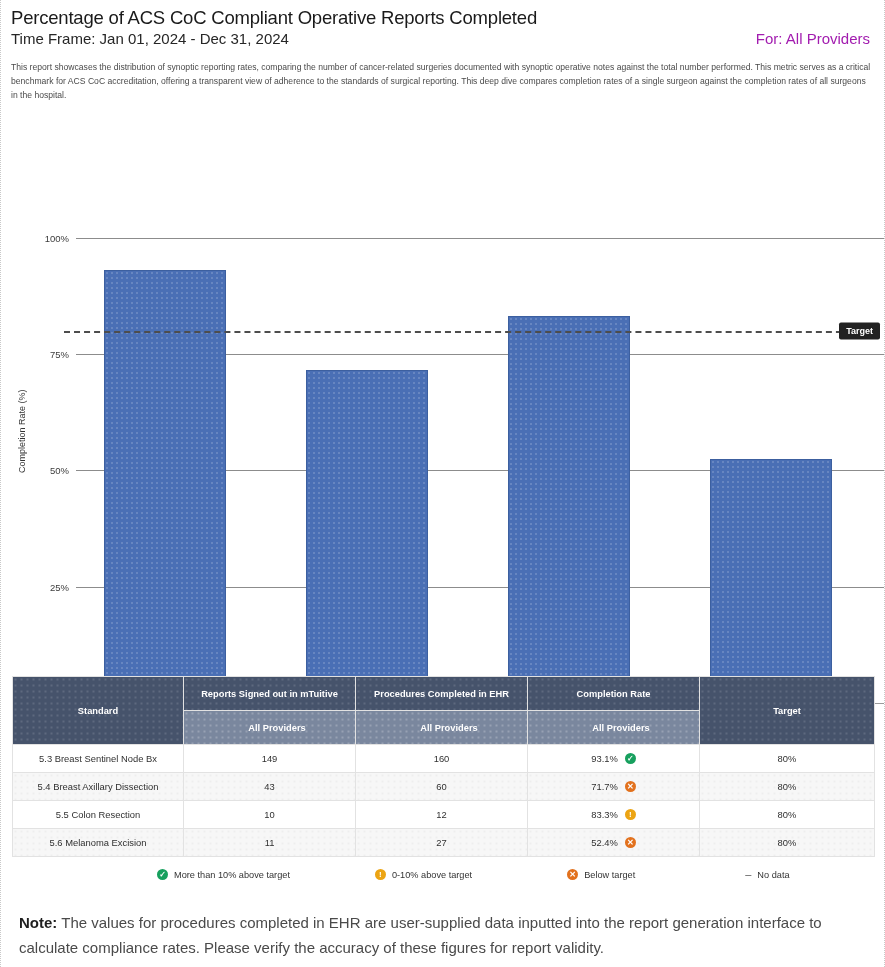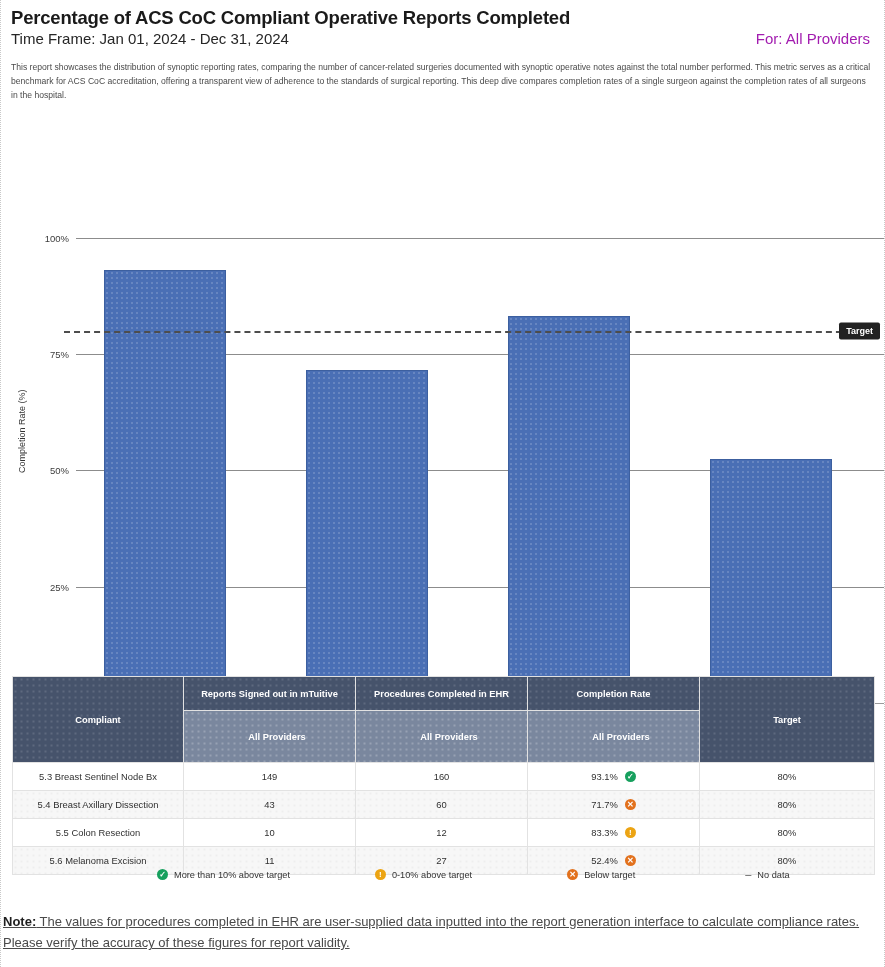--- a/index.html
+++ b/index.html
@@ -14,21 +14,21 @@
     position: relative;
     width: 885px; height: 967px;
     border-left: 1px dotted #c9c9c9;
     border-right: 1px dotted #c9c9c9;
     overflow: hidden;
   }
 
   
   .header { padding: 6px 12px 0 10px; }
   .title {
-    font-size: 18.5px; font-weight: bold; letter-spacing: -0.2px;
+    font-size: 18.5px; font-weight: normal; letter-spacing: -0.2px;
     color: #1a1a1a; line-height: 1.25;
   }
   .subrow {
     display: flex; justify-content: space-between; align-items: baseline;
     margin-top: 1px;
   }
   .timeframe { font-size: 15px; color: #262626; }
   .forwhom { font-size: 15px; color: #a21caf; padding-right: 2px; }
 
   .desc {
@@ -105,21 +105,21 @@
       radial-gradient(circle at 2px 2px, rgba(255,255,255,.13) 0.8px, transparent 0.9px);
     background-size: 6px 6px;
   }
   th.hdr-light {
     background-color: #7a879e;
     background-image:
       radial-gradient(circle at 2px 2px, rgba(255,255,255,.22) 0.8px, transparent 0.9px);
     background-size: 6px 6px;
   }
   th.h-top { height: 34px; }
-  th.h-sub { height: 52px; padding-left: 16px; }
+  th.h-sub { height: 34px; padding-left: 16px; }
   tbody td {
     height: 28px; font-size: 9.4px; color: #303030;
     background: #ffffff;
   }
   tbody tr.alt td {
     background-color: #f7f7f7;
     background-image:
       radial-gradient(circle at 2px 2px, rgba(0,0,0,.035) 0.8px, transparent 0.9px);
     background-size: 6px 6px;
   }
@@ -142,22 +142,22 @@
   }
   .lg-item { display: flex; align-items: center; gap: 6px; }
   .lg-1 { margin-left: 145px; }
   .lg-2 { margin-left: 85px; }
   .lg-3 { margin-left: 95px; }
   .lg-4 { margin-left: 110px; }
   .nodata-dash { color: #555; font-size: 11px; line-height: 1; }
 
   
   .note {
-    position: absolute; left: 2px; top: 911px; width: 860px;
-    font-size: 13px; line-height: 1.65; color: #4a4a4a; text-decoration: underline;
+    position: absolute; left: 18px; top: 911px; width: 860px;
+    font-size: 15px; line-height: 1.65; color: #4a4a4a;
   }
   .note b { color: #1f1f1f; }
 </style>
 </head>
 <body>
 
 <div id="page">
 
   <div class="header">
     <div class="title">Percentage of ACS CoC Compliant Operative Reports Completed</div>
@@ -205,21 +205,21 @@
     <table class="report">
       <colgroup>
         <col style="width:171px">
           <col style="width:172px">
           <col style="width:172px">
         <col style="width:172px">
           <col style="width:175px">
       </colgroup>
       <thead>
         <tr>
-          <th class="hdr-dark h-top" rowspan="2">Compliant</th>
+          <th class="hdr-dark h-top" rowspan="2">Standard</th>
           <th class="hdr-dark h-top">Reports Signed out in mTuitive</th>
           <th class="hdr-dark h-top">Procedures Completed in EHR</th>
           <th class="hdr-dark h-top">Completion Rate</th>
           <th class="hdr-dark h-top" rowspan="2">Target</th>
         </tr>
         <tr>
           <th class="hdr-light h-sub">All Providers</th>
           <th class="hdr-light h-sub">All Providers</th>
           <th class="hdr-light h-sub">All Providers</th>
         </tr>

